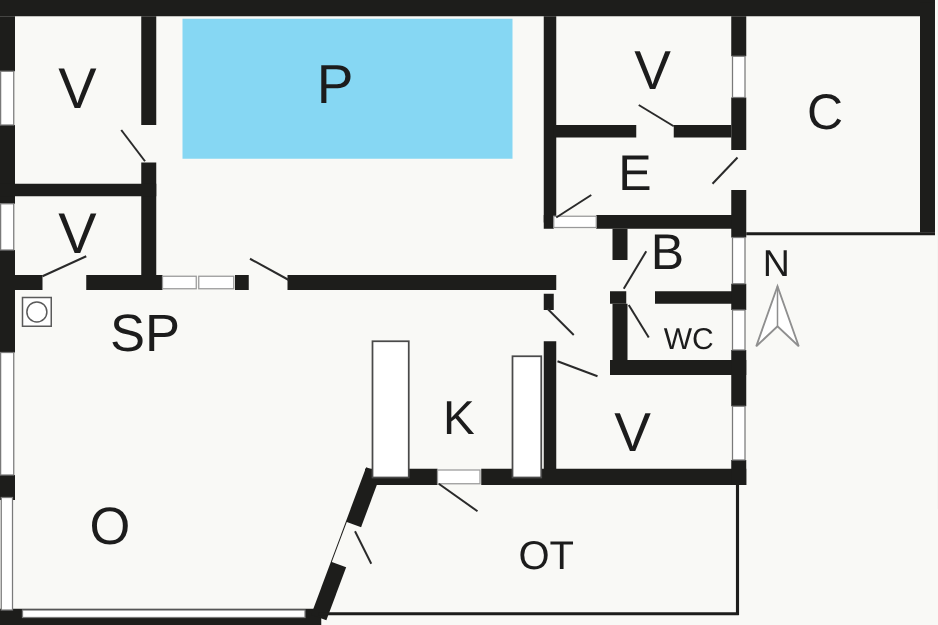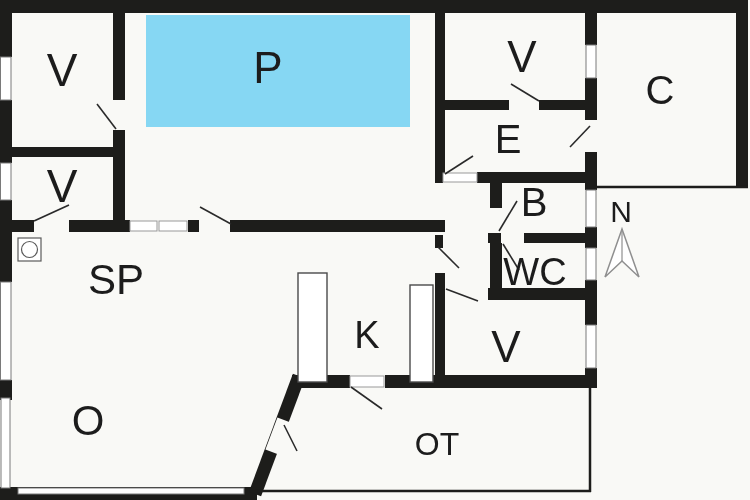--- a/index.html
+++ b/index.html
@@ -139,21 +139,21 @@
     </g>
   </svg>
 
   <div class="room-label" style="left:62px;top:70px;font-size:46px">V</div>
   <div class="room-label" style="left:62px;top:186px;font-size:46px">V</div>
   <div class="room-label" style="left:268px;top:68px;font-size:44px">P</div>
   <div class="room-label" style="left:522px;top:57px;font-size:44px">V</div>
   <div class="room-label" style="left:660px;top:90px;font-size:40px">C</div>
   <div class="room-label" style="left:508px;top:139px;font-size:40px">E</div>
   <div class="room-label" style="left:534px;top:202px;font-size:40px">B</div>
-  <div class="room-label" style="left:535px;top:272px;font-size:38px">WC</div>
-  <div class="room-label" style="left:116px;top:280px;font-size:42px">SP</div>
+  <div class="room-label" style="left:551px;top:272px;font-size:24px">WC</div>
+  <div class="room-label" style="left:116px;top:267px;font-size:42px">SP</div>
   <div class="room-label" style="left:367px;top:335px;font-size:38px">K</div>
   <div class="room-label" style="left:506px;top:347px;font-size:44px">V</div>
   <div class="room-label" style="left:88px;top:421px;font-size:42px">O</div>
   <div class="room-label" style="left:437px;top:444px;font-size:32px">OT</div>
   <div class="room-label" style="left:621px;top:212px;font-size:30px">N</div>
 
 </div>
 
 </body></html>

